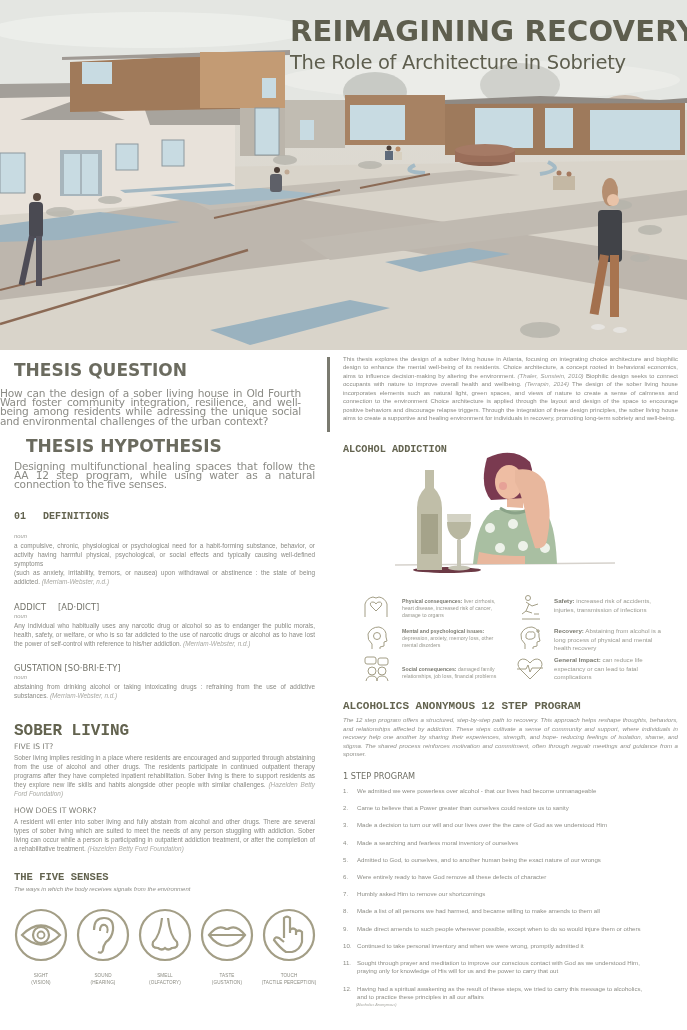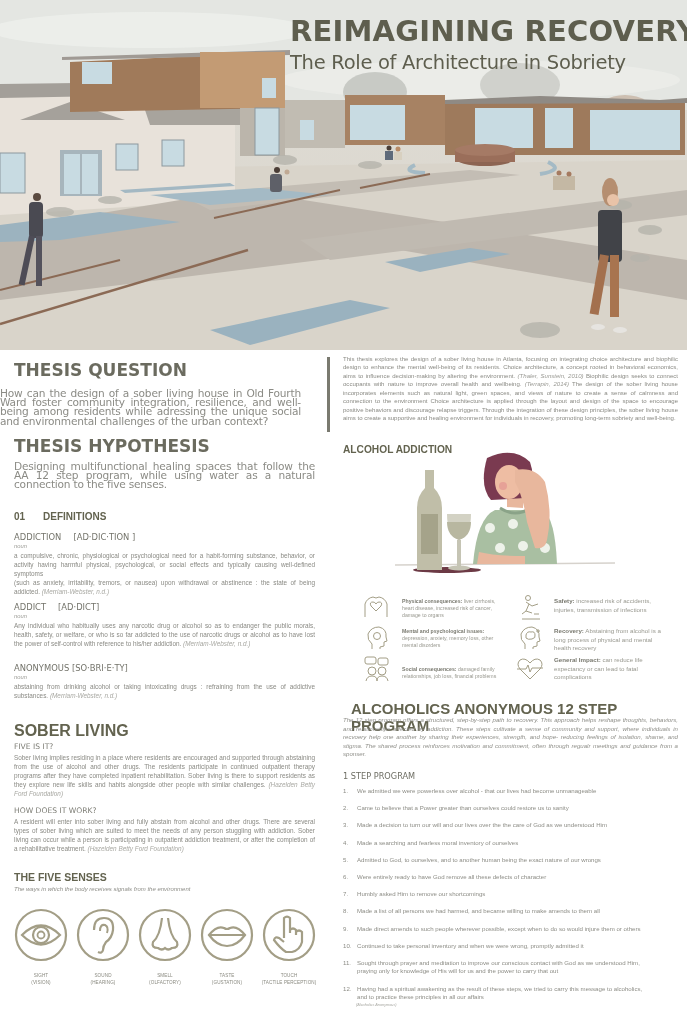--- a/index.html
+++ b/index.html
@@ -10,28 +10,28 @@
   .hero { position: absolute; left: 0; top: 0; width: 687px; height: 350px; overflow: hidden;
           background: linear-gradient(180deg, #dfe2de 0%, #e6e7e2 18%, #dedbd3 30%, #d8d3ca 100%); }
   .hero svg { position: absolute; left: 0; top: 0; }
   .title { position: absolute; left: 290px; top: 14px; font-family: "DejaVu Sans", sans-serif; font-weight: bold;
            font-size: 29px; letter-spacing: 0.2px; color: #5e5e4e; white-space: nowrap; }
   .subtitle { position: absolute; left: 290px; top: 51px; font-family: "DejaVu Sans", sans-serif; font-size: 19.5px;
               color: #5e5e4e; white-space: nowrap; letter-spacing: -0.3px; }
 
   
   .h1 { font-family: "DejaVu Sans", sans-serif; font-weight: bold; color: #6b6b5f; }
-  .h2 { font-family: Liberation Sans, sans-serif; font-weight: bold; color: #63634f; }
+  .h2 { font-family: Liberation Mono, monospace; font-weight: bold; color: #63634f; }
   .body { font-size: 6.4px; line-height: 8.9px; color: #8a8a84; text-align: justify; }
   .cite { font-style: italic; color: #a8a8a2; }
   .noun { font-style: italic; font-size: 5.8px; color: #9c9c96; margin-top: 1px; }
   .tq-title { font-size: 17px; position: absolute; left: 14px; top: 360px; }
   .tq-text { position: absolute; left: 0; top: 389px; width: 301px; font-family: "DejaVu Sans", sans-serif;
              font-size: 10.6px; line-height: 9.2px; color: #8b8b85; text-align: justify; letter-spacing: -0.2px; }
-  .th-title { font-size: 17px; position: absolute; left: 14px; top: 436px; }
+  .th-title { font-size: 17px; position: absolute; left: 26px; top: 436px; }
   .th-text { position: absolute; left: 14px; top: 462px; width: 301px; font-family: "DejaVu Sans", sans-serif;
              font-size: 10.6px; line-height: 9.2px; color: #8b8b85; text-align: justify; letter-spacing: -0.2px; }
 
   .def-head { position: absolute; left: 14px; top: 511px; font-size: 10px; }
   .def-head .num { display: inline-block; width: 29px; }
   .term { font-family: "DejaVu Sans", sans-serif; font-size: 8.4px; color: #73736a; }
   .term .pron { margin-left: 12px; }
   .def { position: absolute; left: 14px; width: 301px; }
 
   .sober-title { position: absolute; left: 14px; top: 722px; font-size: 16px; }
@@ -49,21 +49,21 @@
   .intro { position: absolute; left: 343px; top: 355px; width: 335px; font-size: 6.05px; line-height: 8.45px; color: #8a8a84; text-align: justify; }
   .aa-head { position: absolute; left: 343px; top: 444px; font-size: 10.2px; }
 
   .illus { position: absolute; left: 395px; top: 452px; }
 
   .conseq { position: absolute; font-size: 5.2px; line-height: 7.2px; color: #98988f; }
   .conseq b { color: #7a7a70; }
   .conseq-r { font-size: 6.2px; line-height: 8.6px; }
   .c-icon { position: absolute; }
 
-  .aa12-title { position: absolute; left: 351px; top: 700px; font-size: 15px; }
+  .aa12-title { position: absolute; left: 343px; top: 700px; font-size: 11px; }
   .aa12-text { position: absolute; left: 343px; top: 716px; width: 335px; font-size: 6.1px; line-height: 8.5px;
                font-style: italic; color: #8e8e88; text-align: justify; }
   .steps-title { position: absolute; left: 343px; top: 771px; font-family: "DejaVu Sans", sans-serif; font-size: 8.2px; color: #6e6e64; }
   .steps { position: absolute; left: 343px; top: 785px; width: 340px; list-style: none; }
   .step { font-size: 6.1px; line-height: 8.6px; color: #8d8d86; position: relative; padding-left: 14px; }
   .step .n { position: absolute; left: 0; top: 0; }
   .step.wrapfull { padding-left: 0; }
   .step.wrapfull .n { position: static; display: inline-block; width: 14px; }
   .aa-cite { font-size: 3.8px; font-style: italic; color: #a8a8a2; padding-left: 13px; margin-top: 1px; }
 </style>
@@ -183,34 +183,33 @@
 <div class="h1 tq-title">THESIS QUESTION</div>
 <div class="tq-text">How can the design of a sober living house in Old Fourth Ward foster community integration, resilience, and well-being among residents while adressing the unique social and environmental challenges of the urban context?</div>
 <div class="h1 th-title">THESIS HYPOTHESIS</div>
 <div class="th-text">Designing multifunctional healing spaces that follow the AA 12 step program, while using water as a natural connection to the five senses.</div>
 
 <div class="h2 def-head">
   <span class="num">01</span><span>DEFINITIONS</span>
 </div>
 
 <div class="def" style="top:532px;">
-  <div class="term"><span>ADDICTION</span><span class="pron">[AD·DIC·TION ]</span></div>
   <div class="noun">noun</div>
   <div class="body" style="margin-top:3px;">a compulsive, chronic, physiological or psychological need for a habit-forming substance, behavior, or activity having harmful physical, psychological, or social effects and typically causing well-defined symptoms</div>
   <div class="body"><span>(such as anxiety, irritability, tremors, or nausea) upon withdrawal or abstinence : the state of being addicted. </span><span class="cite">(Merriam-Webster, n.d.)</span></div>
 </div>
 
 <div class="def" style="top:602px;">
   <div class="term"><span>ADDICT</span><span class="pron">[AD·DICT]</span></div>
   <div class="noun">noun</div>
   <div class="body" style="margin-top:3px;"><span>Any individual who habitually uses any narcotic drug or alcohol so as to endanger the public morals, health, safety, or welfare, or who is so far addicted to the use of narcotic drugs or alcohol as to have lost the power of self-control with reference to his/her addiction. </span><span class="cite">(Merriam-Webster, n.d.)</span></div>
 </div>
 
 <div class="def" style="top:663px;">
-  <div class="term"><span>ANONYMOUS [SO·BRI·E·TY]</span></div>
+  <div class="term"><span>GUSTATION [SO·BRI·E·TY]</span></div>
   <div class="noun">noun</div>
   <div class="body" style="margin-top:3px;"><span>abstaining from drinking alcohol or taking intoxicating drugs : refraining from the use of addictive substances. </span><span class="cite">(Merriam-Webster, n.d.)</span></div>
 </div>
 
 <div class="h2 sober-title">SOBER LIVING</div>
 <div class="def" style="top:742px;">
   <div class="sub-q">FIVE IS IT?</div>
   <div class="body" style="margin-top:3px;"><span>Sober living implies residing in a place where residents are encouraged and supported through abstaining from the use of alcohol and other drugs. The residents participate in continued outpatient therapy programs after they have completed inpatient rehabilitation. Sober living is there to support residents as they explore new life skills and habits alongside other people with similar challenges. </span><span class="cite">(Hazelden Betty Ford Foundation)</span></div>
 </div>
 <div class="def" style="top:806px;">

